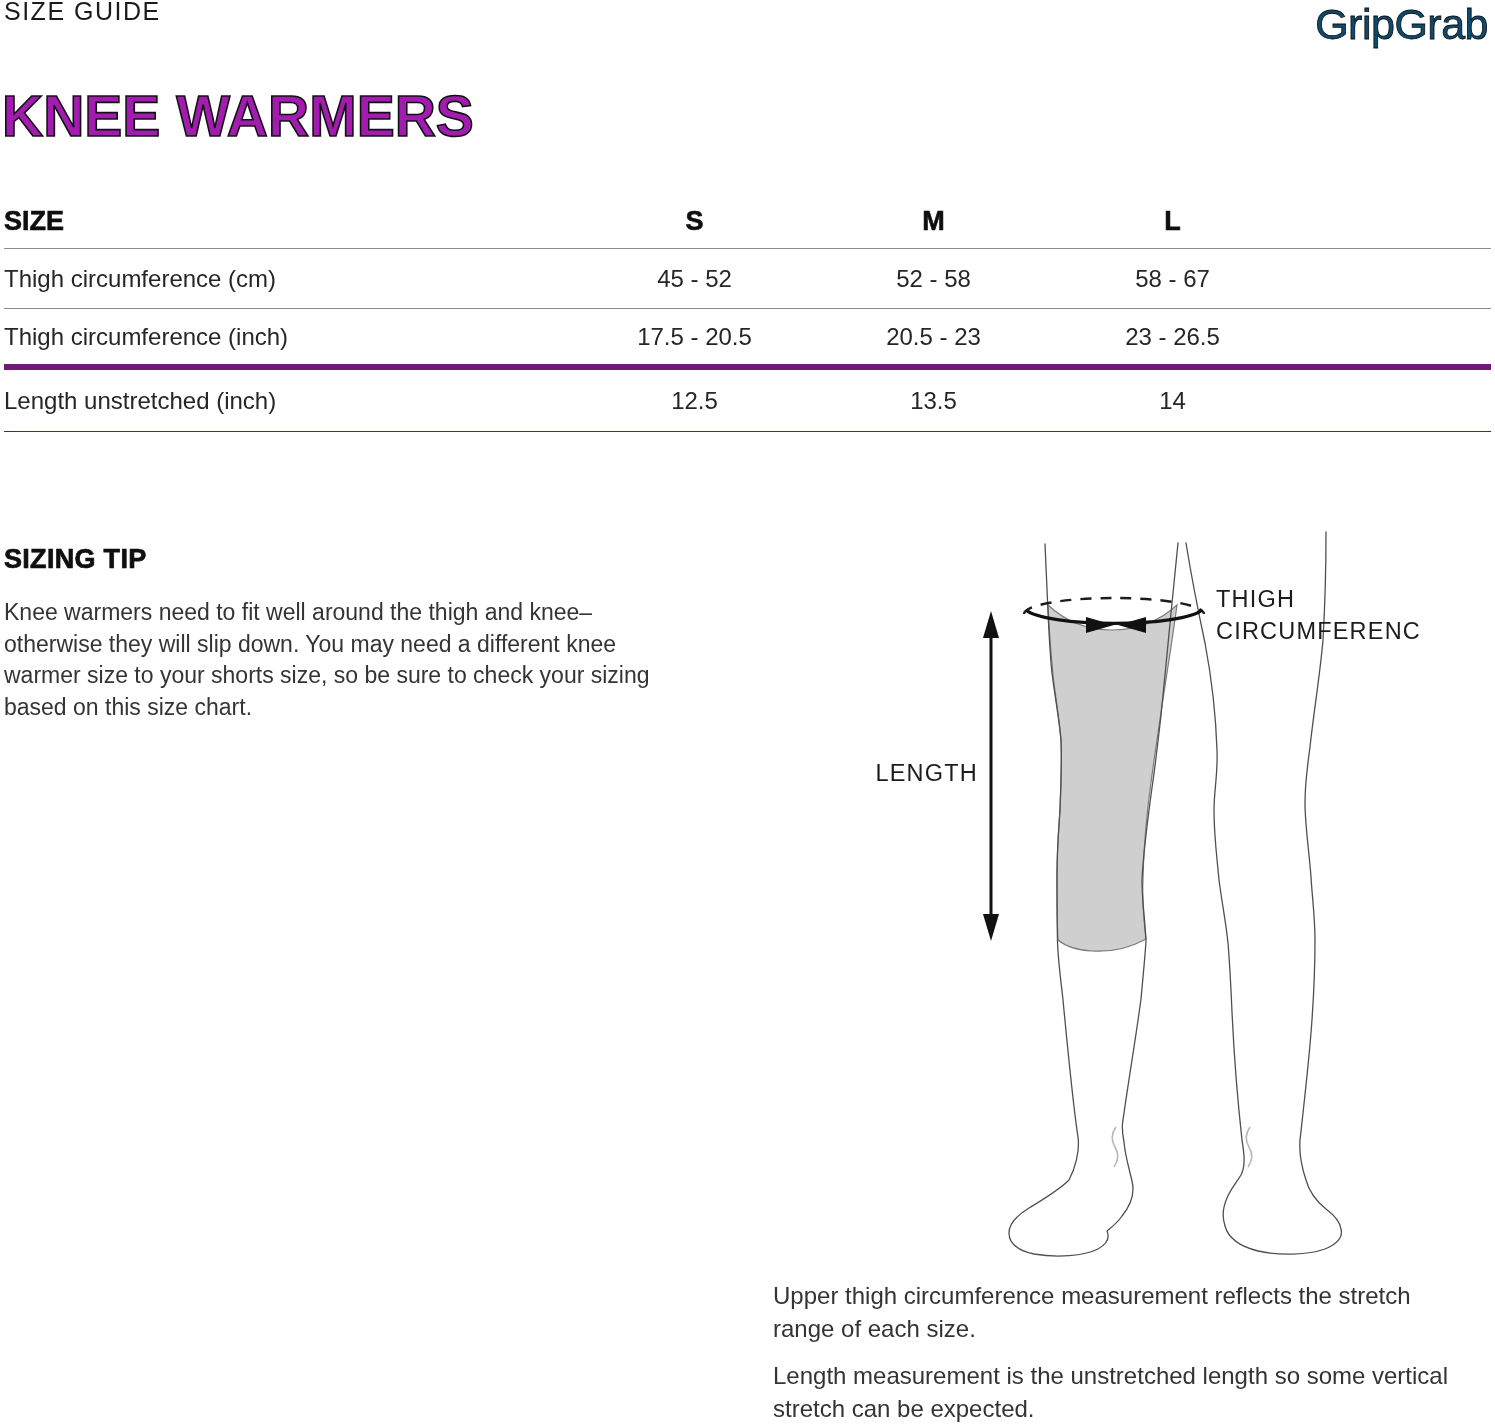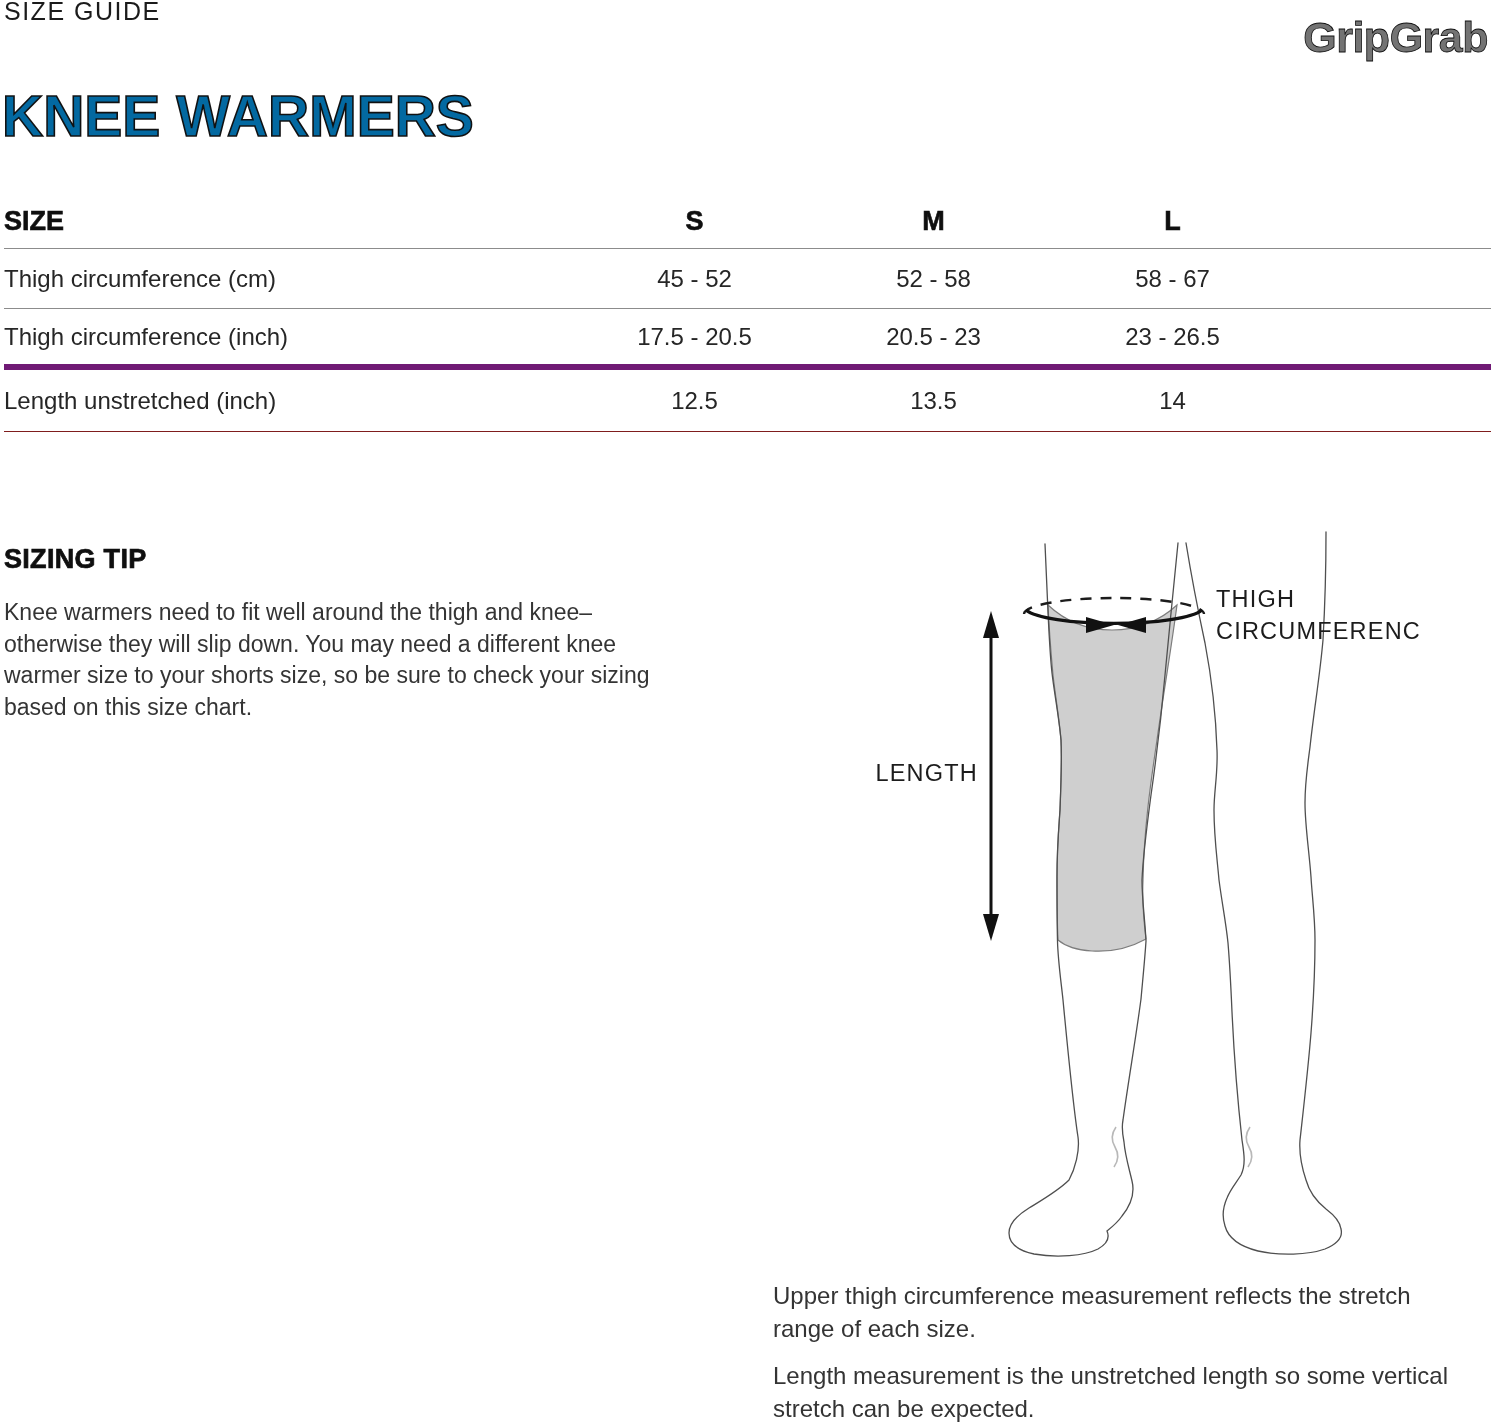--- a/index.html
+++ b/index.html
@@ -10,28 +10,28 @@
     background:#ffffff; overflow:hidden;
   }
 
   
   .eyebrow {
     position:absolute; left:4px; top:-3px;
     font-size:25px; line-height:28px; letter-spacing:1.5px;
     color:#1b1b1b; font-weight:400;
   }
   .brand {
-    position:absolute; right:7px; top:13px;
-    font-size:43px; line-height:48px; font-weight:700; letter-spacing:-0.5px;
-    color:#737373; -webkit-text-stroke:0.8px #0d0d0d;
+    position:absolute; right:7px; top:0px;
+    font-size:43px; line-height:48px; font-weight:400; letter-spacing:-0.5px;
+    color:#0c4a6e; -webkit-text-stroke:0.8px #0d0d0d;
   }
   .page-title {
     position:absolute; left:2px; top:86px;
     font-size:57px; line-height:60px; font-weight:900; letter-spacing:0px;
-    color:#0369a1; -webkit-text-stroke:1.6px #111;
+    color:#a21caf; -webkit-text-stroke:1.6px #111;
   }
 
   
   .size-table { position:absolute; left:4px; top:195px; width:1487px; }
   .t-row {
     display:grid;
     grid-template-columns:571px 239px 239px 239px 1fr;
     align-items:center;
   }
   .t-head { height:54px; border-bottom:1px solid #8c8c8c; }

